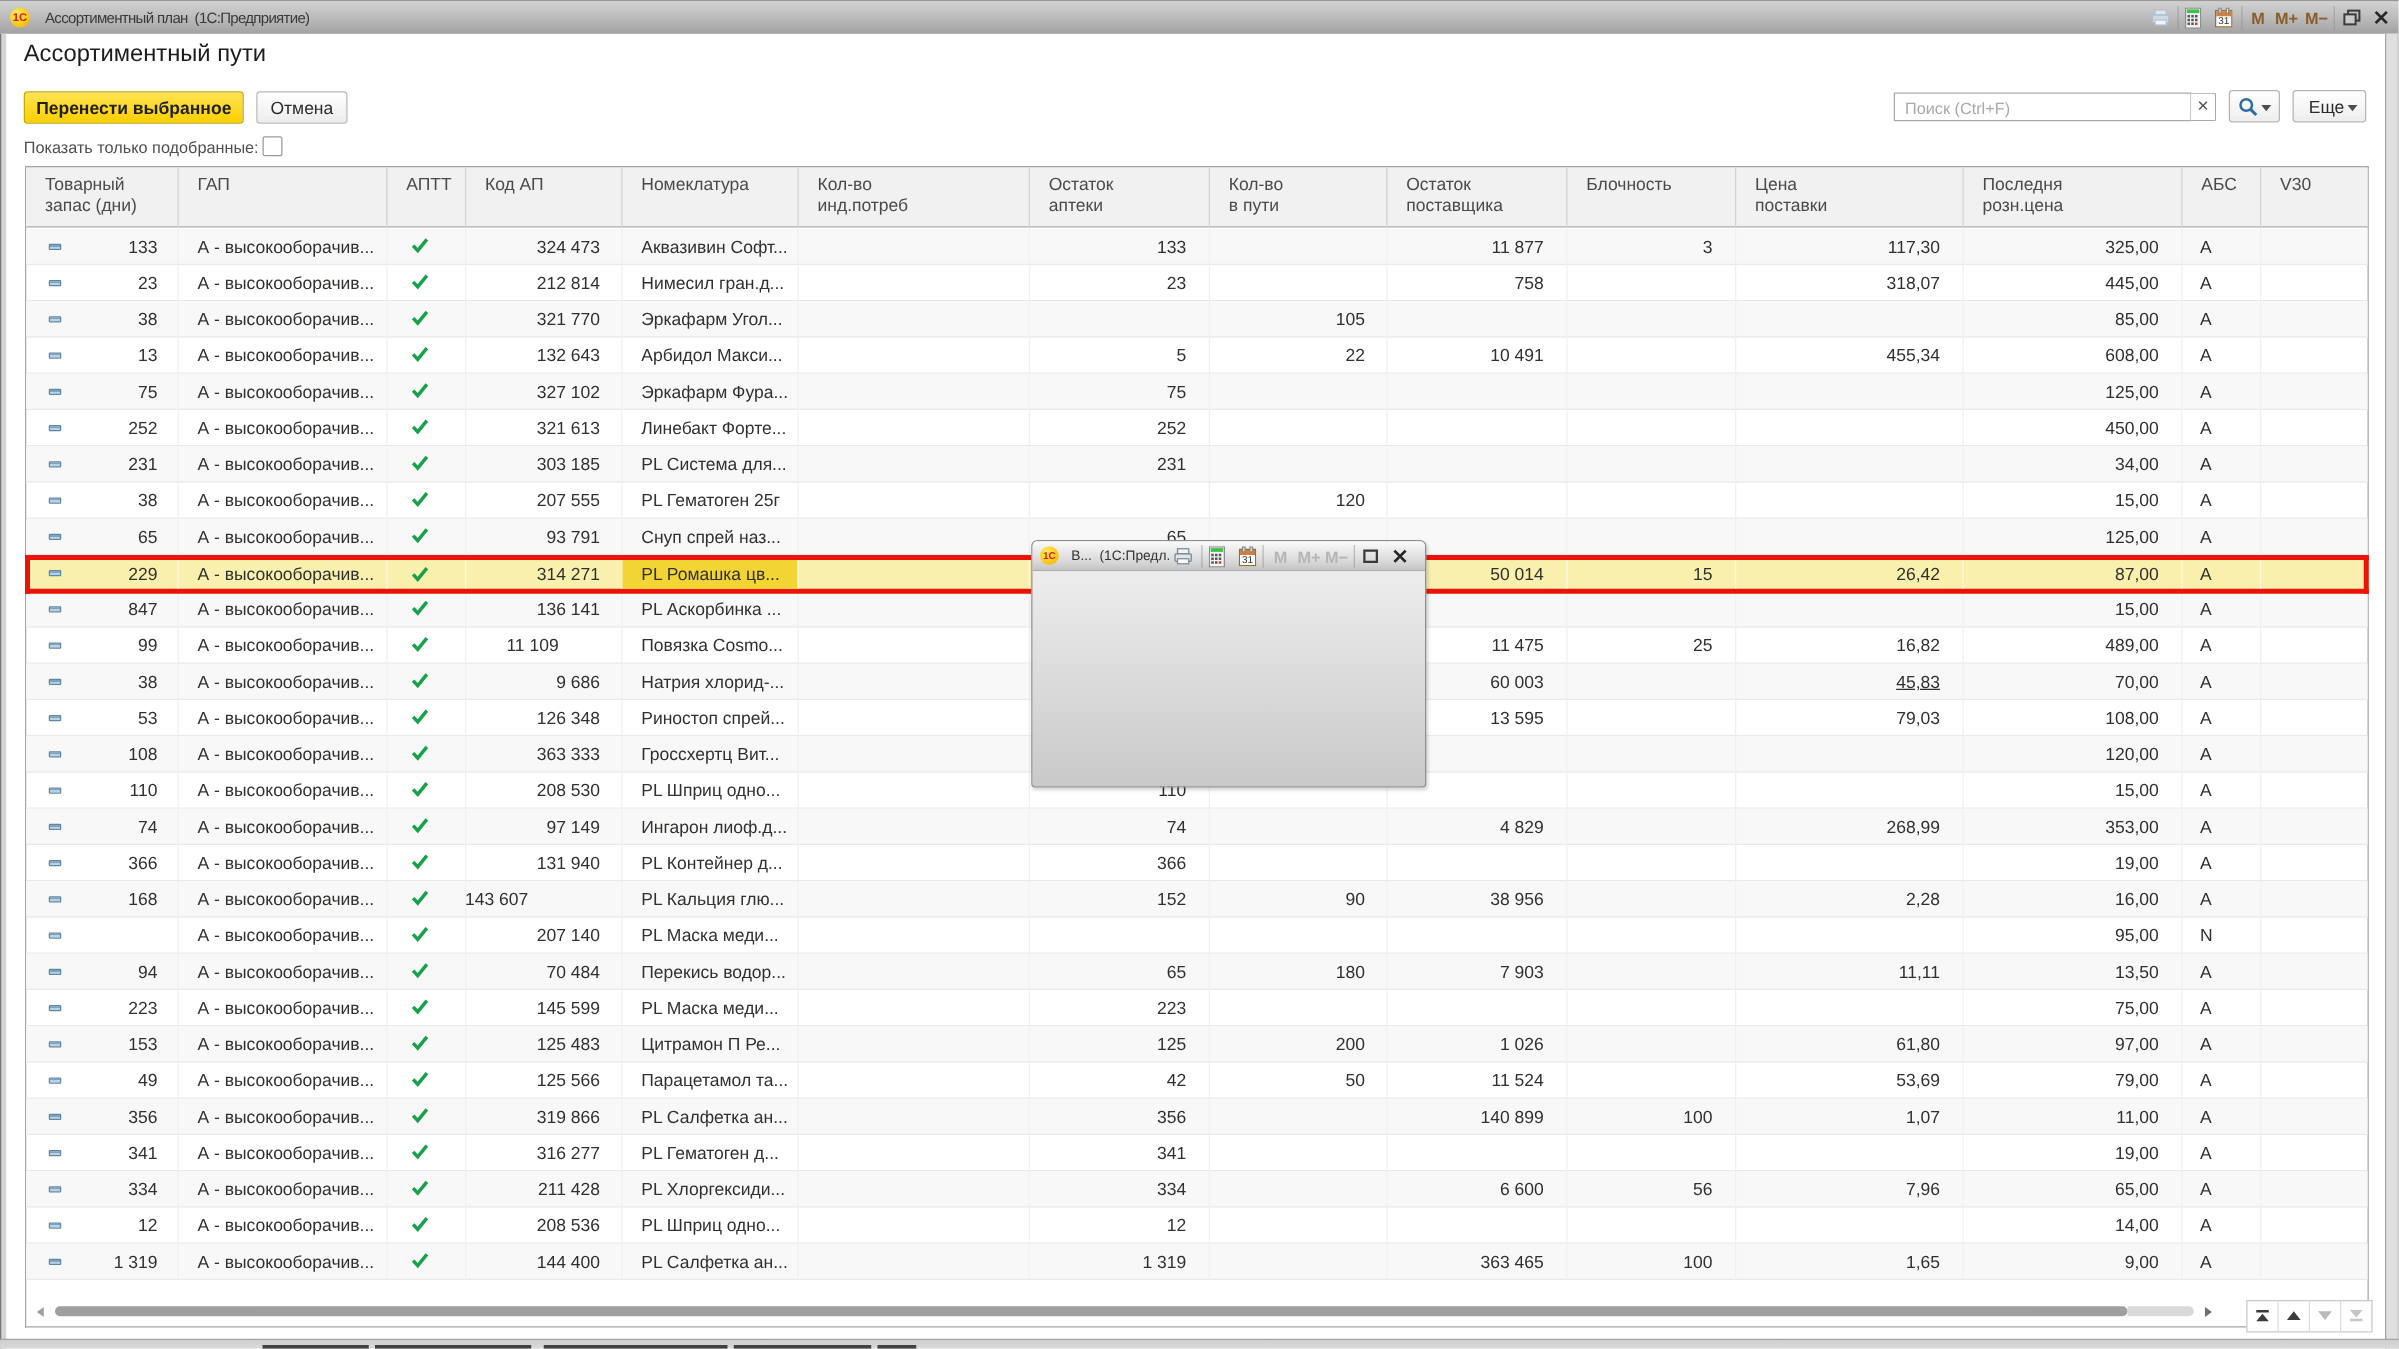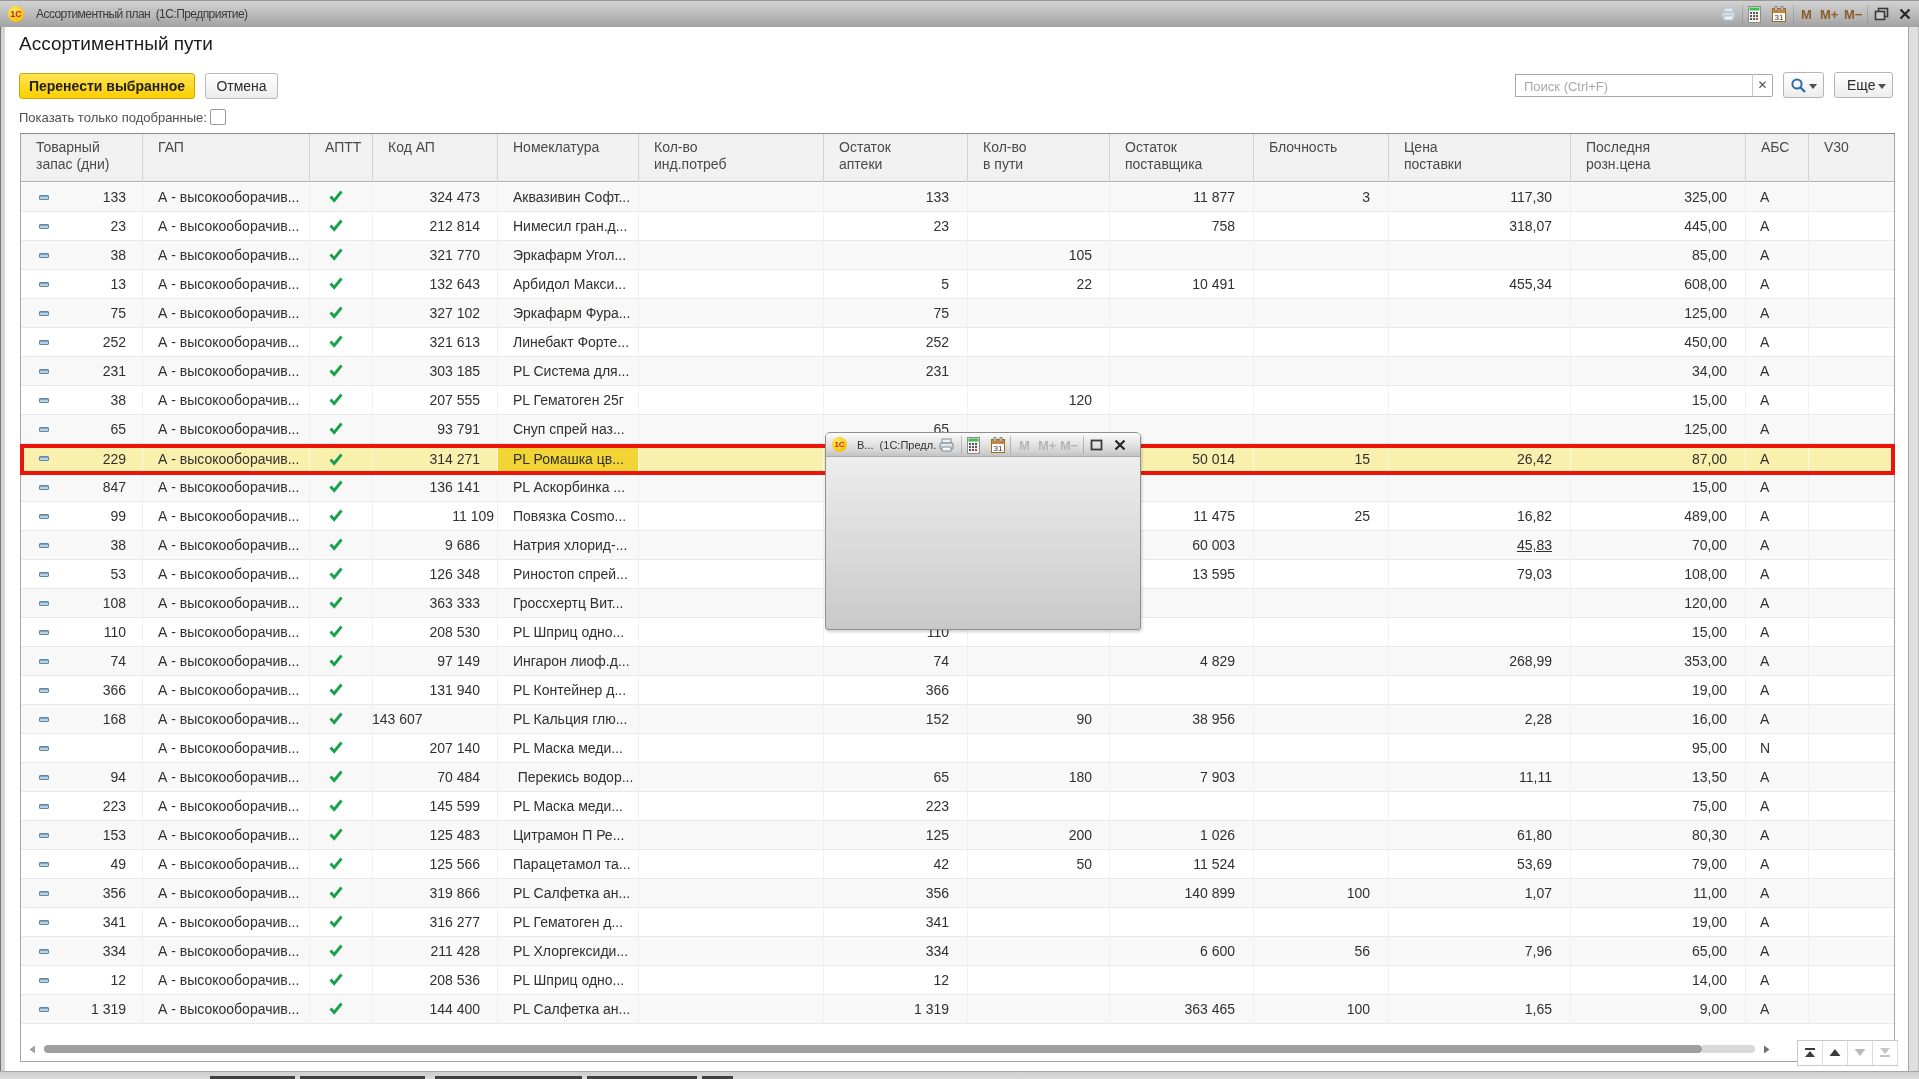--- a/index.html
+++ b/index.html
@@ -254,21 +254,21 @@
 <div class="cell " style="left:372px;width:125px;top:473px;text-align:right;padding-right:17px;">136 141</div>
 <div class="cell " style="left:497px;width:141px;top:473px;text-align:left;padding-left:16px;">PL Аскорбинка ...</div>
 <div class="cell " style="left:1570px;width:175px;top:473px;text-align:right;padding-right:18px;">15,00</div>
 <div class="cell " style="left:1745px;width:63px;top:473px;text-align:left;padding-left:15px;">А</div>
 <div class="dash" style="top:514px"></div>
 <div class="cell " style="left:20px;width:122px;top:502px;text-align:right;padding-right:16px;">99</div>
 <div class="cell " style="left:142px;width:167px;top:502px;text-align:left;padding-left:16px;">А - высокооборачив...</div>
 <svg class="chk" style="left:329px;top:509px" width="14" height="13" viewBox="0 0 14 13">
     <path d="M1.5 6.5 L5.2 10.5 L12.5 1.5" fill="none" stroke="#18a14b" stroke-width="2.8"></path>
   </svg>
-<div class="cell " style="left:372px;width:125px;top:502px;text-align:right;padding-right:17px;margin-left:14px;">11 109</div>
+<div class="cell " style="left:372px;width:125px;top:502px;text-align:center;padding-right:17px;">11 109</div>
 <div class="cell " style="left:497px;width:141px;top:502px;text-align:left;padding-left:16px;">Повязка Cosmo...</div>
 <div class="cell " style="left:1109px;width:144px;top:502px;text-align:right;padding-right:18px;">11 475</div>
 <div class="cell " style="left:1253px;width:135px;top:502px;text-align:right;padding-right:18px;">25</div>
 <div class="cell " style="left:1388px;width:182px;top:502px;text-align:right;padding-right:18px;">16,82</div>
 <div class="cell " style="left:1570px;width:175px;top:502px;text-align:right;padding-right:18px;">489,00</div>
 <div class="cell " style="left:1745px;width:63px;top:502px;text-align:left;padding-left:15px;">А</div>
 <div class="dash" style="top:543px"></div>
 <div class="cell " style="left:20px;width:122px;top:531px;text-align:right;padding-right:16px;">38</div>
 <div class="cell " style="left:142px;width:167px;top:531px;text-align:left;padding-left:16px;">А - высокооборачив...</div>
 <svg class="chk" style="left:329px;top:538px" width="14" height="13" viewBox="0 0 14 13">
@@ -360,21 +360,21 @@
 <div class="cell " style="left:497px;width:141px;top:734px;text-align:left;padding-left:16px;">PL Маска меди...</div>
 <div class="cell " style="left:1570px;width:175px;top:734px;text-align:right;padding-right:18px;">95,00</div>
 <div class="cell " style="left:1745px;width:63px;top:734px;text-align:left;padding-left:15px;">N</div>
 <div class="dash" style="top:775px"></div>
 <div class="cell " style="left:20px;width:122px;top:763px;text-align:right;padding-right:16px;">94</div>
 <div class="cell " style="left:142px;width:167px;top:763px;text-align:left;padding-left:16px;">А - высокооборачив...</div>
 <svg class="chk" style="left:329px;top:770px" width="14" height="13" viewBox="0 0 14 13">
     <path d="M1.5 6.5 L5.2 10.5 L12.5 1.5" fill="none" stroke="#18a14b" stroke-width="2.8"></path>
   </svg>
 <div class="cell " style="left:372px;width:125px;top:763px;text-align:right;padding-right:17px;">70 484</div>
-<div class="cell " style="left:497px;width:141px;top:763px;text-align:center;padding-left:16px;">Перекись водор...</div>
+<div class="cell " style="left:497px;width:141px;top:763px;text-align:left;padding-left:16px;">Перекись водор...</div>
 <div class="cell " style="left:823px;width:144px;top:763px;text-align:right;padding-right:18px;">65</div>
 <div class="cell " style="left:967px;width:142px;top:763px;text-align:right;padding-right:17px;">180</div>
 <div class="cell " style="left:1109px;width:144px;top:763px;text-align:right;padding-right:18px;">7 903</div>
 <div class="cell " style="left:1388px;width:182px;top:763px;text-align:right;padding-right:18px;">11,11</div>
 <div class="cell " style="left:1570px;width:175px;top:763px;text-align:right;padding-right:18px;">13,50</div>
 <div class="cell " style="left:1745px;width:63px;top:763px;text-align:left;padding-left:15px;">А</div>
 <div class="dash" style="top:804px"></div>
 <div class="cell " style="left:20px;width:122px;top:792px;text-align:right;padding-right:16px;">223</div>
 <div class="cell " style="left:142px;width:167px;top:792px;text-align:left;padding-left:16px;">А - высокооборачив...</div>
 <svg class="chk" style="left:329px;top:799px" width="14" height="13" viewBox="0 0 14 13">
@@ -390,21 +390,21 @@
 <div class="cell " style="left:142px;width:167px;top:821px;text-align:left;padding-left:16px;">А - высокооборачив...</div>
 <svg class="chk" style="left:329px;top:828px" width="14" height="13" viewBox="0 0 14 13">
     <path d="M1.5 6.5 L5.2 10.5 L12.5 1.5" fill="none" stroke="#18a14b" stroke-width="2.8"></path>
   </svg>
 <div class="cell " style="left:372px;width:125px;top:821px;text-align:right;padding-right:17px;">125 483</div>
 <div class="cell " style="left:497px;width:141px;top:821px;text-align:left;padding-left:16px;">Цитрамон П Ре...</div>
 <div class="cell " style="left:823px;width:144px;top:821px;text-align:right;padding-right:18px;">125</div>
 <div class="cell " style="left:967px;width:142px;top:821px;text-align:right;padding-right:17px;">200</div>
 <div class="cell " style="left:1109px;width:144px;top:821px;text-align:right;padding-right:18px;">1 026</div>
 <div class="cell " style="left:1388px;width:182px;top:821px;text-align:right;padding-right:18px;">61,80</div>
-<div class="cell " style="left:1570px;width:175px;top:821px;text-align:right;padding-right:18px;">80,30</div>
+<div class="cell " style="left:1570px;width:175px;top:821px;text-align:right;padding-right:18px;">97,00</div>
 <div class="cell " style="left:1745px;width:63px;top:821px;text-align:left;padding-left:15px;">А</div>
 <div class="dash" style="top:862px"></div>
 <div class="cell " style="left:20px;width:122px;top:850px;text-align:right;padding-right:16px;">49</div>
 <div class="cell " style="left:142px;width:167px;top:850px;text-align:left;padding-left:16px;">А - высокооборачив...</div>
 <svg class="chk" style="left:329px;top:857px" width="14" height="13" viewBox="0 0 14 13">
     <path d="M1.5 6.5 L5.2 10.5 L12.5 1.5" fill="none" stroke="#18a14b" stroke-width="2.8"></path>
   </svg>
 <div class="cell " style="left:372px;width:125px;top:850px;text-align:right;padding-right:17px;">125 566</div>
 <div class="cell " style="left:497px;width:141px;top:850px;text-align:left;padding-left:16px;">Парацетамол та...</div>
 <div class="cell " style="left:823px;width:144px;top:850px;text-align:right;padding-right:18px;">42</div>

